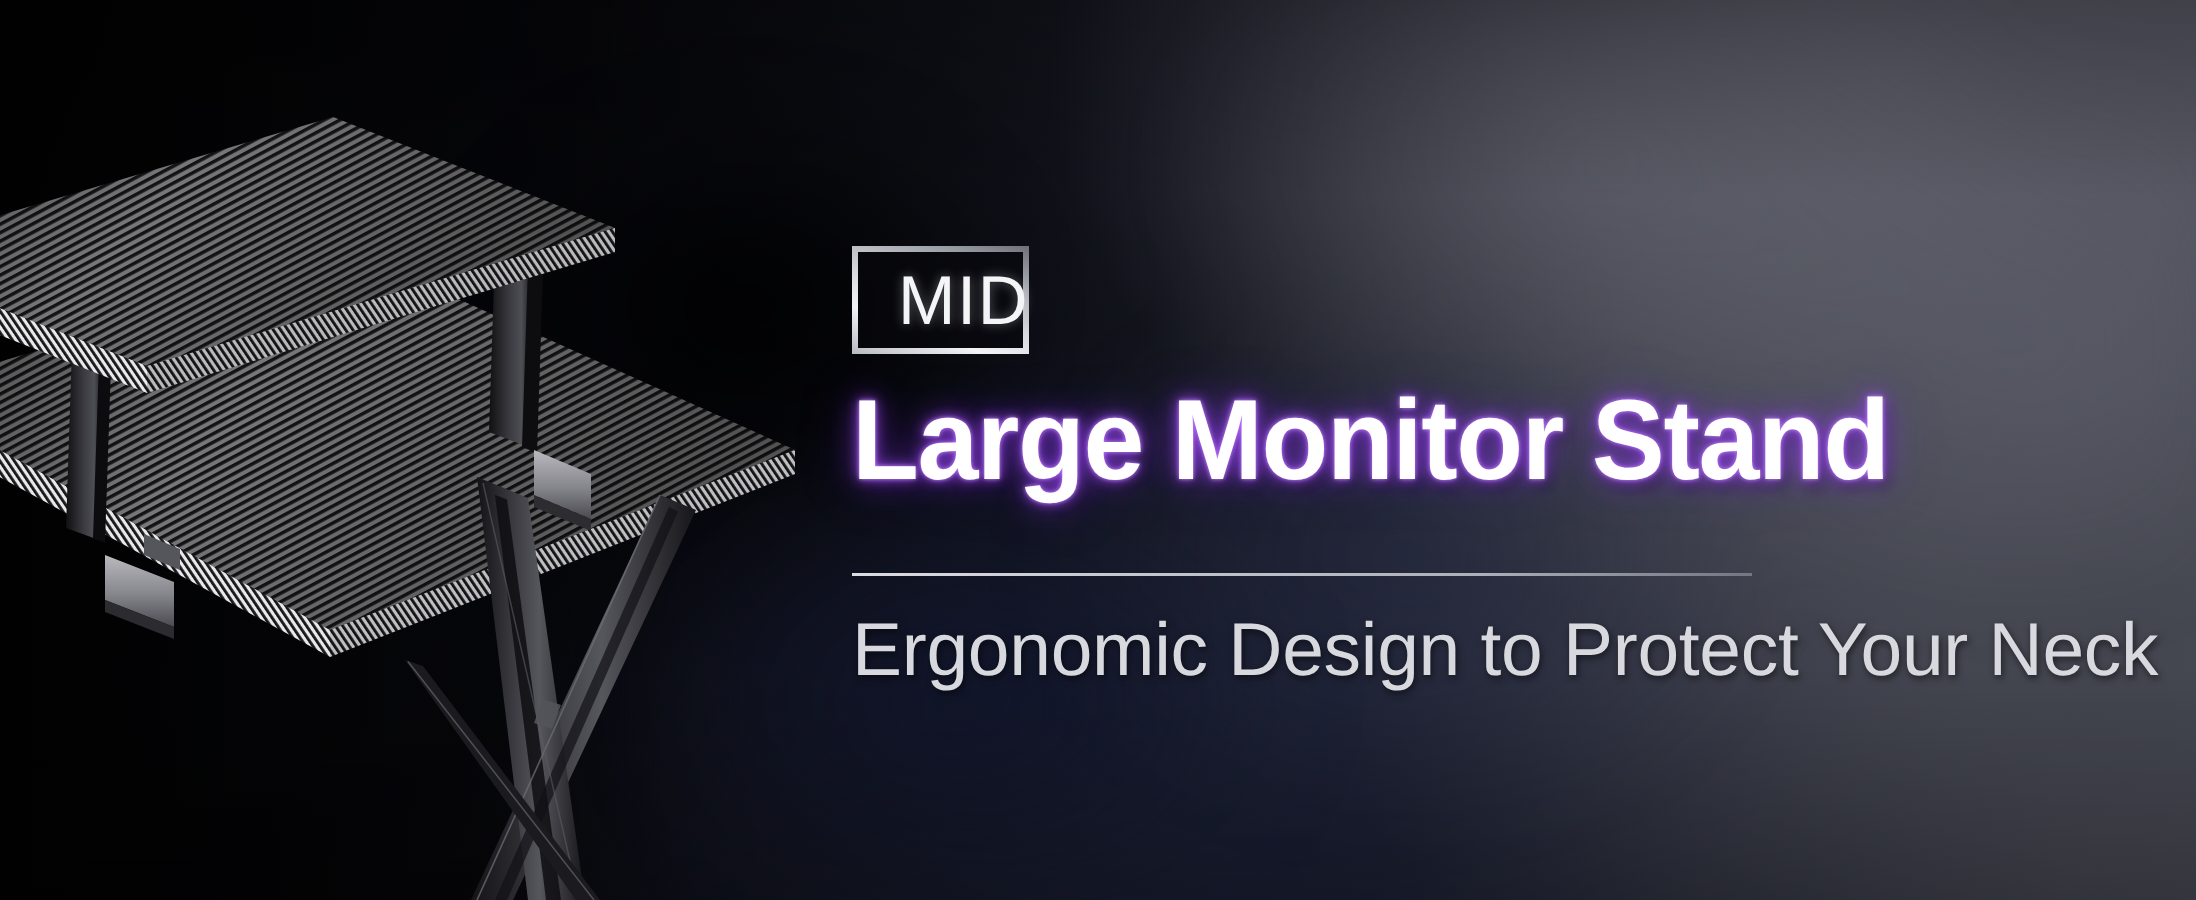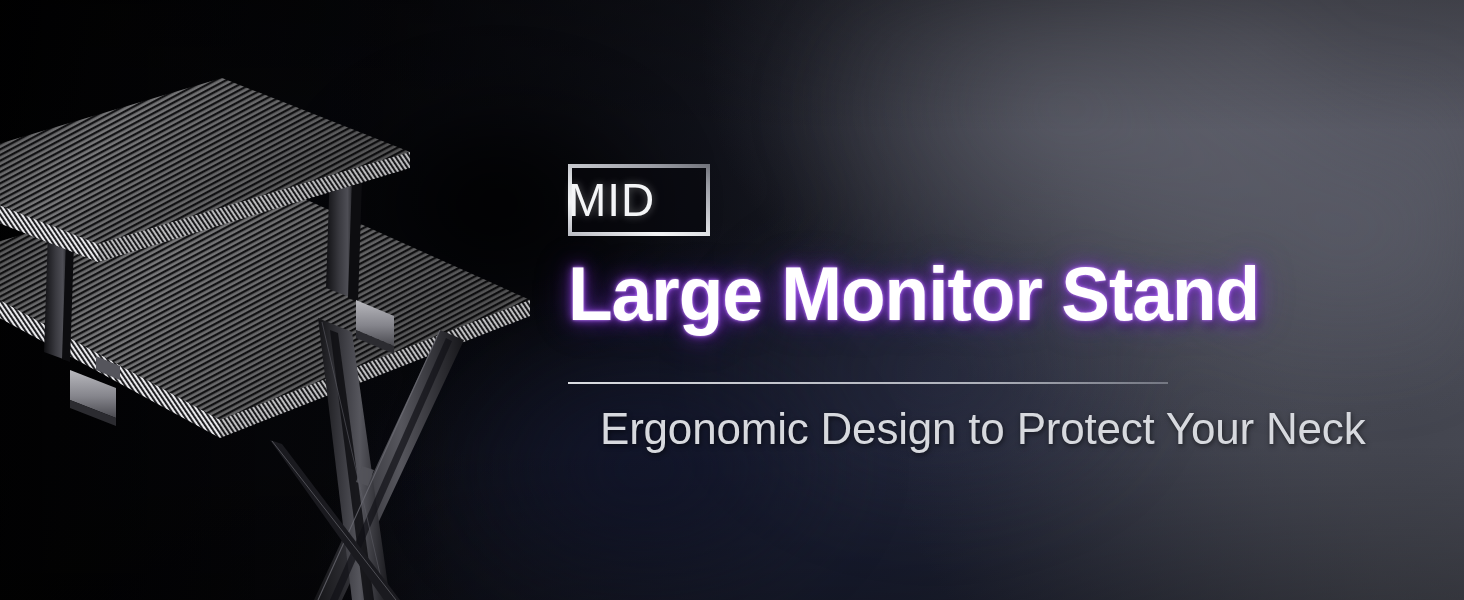--- a/index.html
+++ b/index.html
@@ -64,27 +64,27 @@
 
   
   .copy {
     position: absolute;
     left: 568px;
     top: 164px;
     width: 860px;
   }
 
   .mid-badge {
-    width: 142px;
+    width: 118px;
     height: 72px;
     box-sizing: border-box;
     position: relative;
     display: flex;
     align-items: center;
-    justify-content: flex-start;
+    justify-content: flex-end;
     background: rgba(8,8,12,0.55);
   }
   .mid-badge::before {
     content: "";
     position: absolute;
     inset: 0;
     padding: 4px;
     background: linear-gradient(200deg, #6e7078 0%, #9a9ca4 18%, #d8dade 52%, #f2f3f5 72%, #b9bbc2 100%);
     -webkit-mask: linear-gradient(#000 0 0) content-box, linear-gradient(#000 0 0);
     -webkit-mask-composite: xor;
@@ -122,27 +122,26 @@
 
   .divider {
     margin-top: 16px;
     width: 600px;
     height: 2px;
     background: linear-gradient(to right, rgba(236,238,242,0.92) 0%, rgba(210,213,220,0.78) 70%, rgba(180,184,194,0.45) 100%);
   }
 
   .subtitle {
     margin-top: 20px;
-    font-size: 44px;
+    font-size: 50px;
     font-weight: 400;
     letter-spacing: -0.2px;
     color: #d7d9de;
     white-space: nowrap;
     text-shadow: 1px 2px 5px rgba(0,0,0,0.55);
-    margin-left: 32px;
   }
 </style>
 </head>
 <body>
 
 <div class="banner">
 
   <div class="bg-base"></div>
   <div class="bg-cloud-a"></div>
   <div class="bg-cloud-b"></div>

